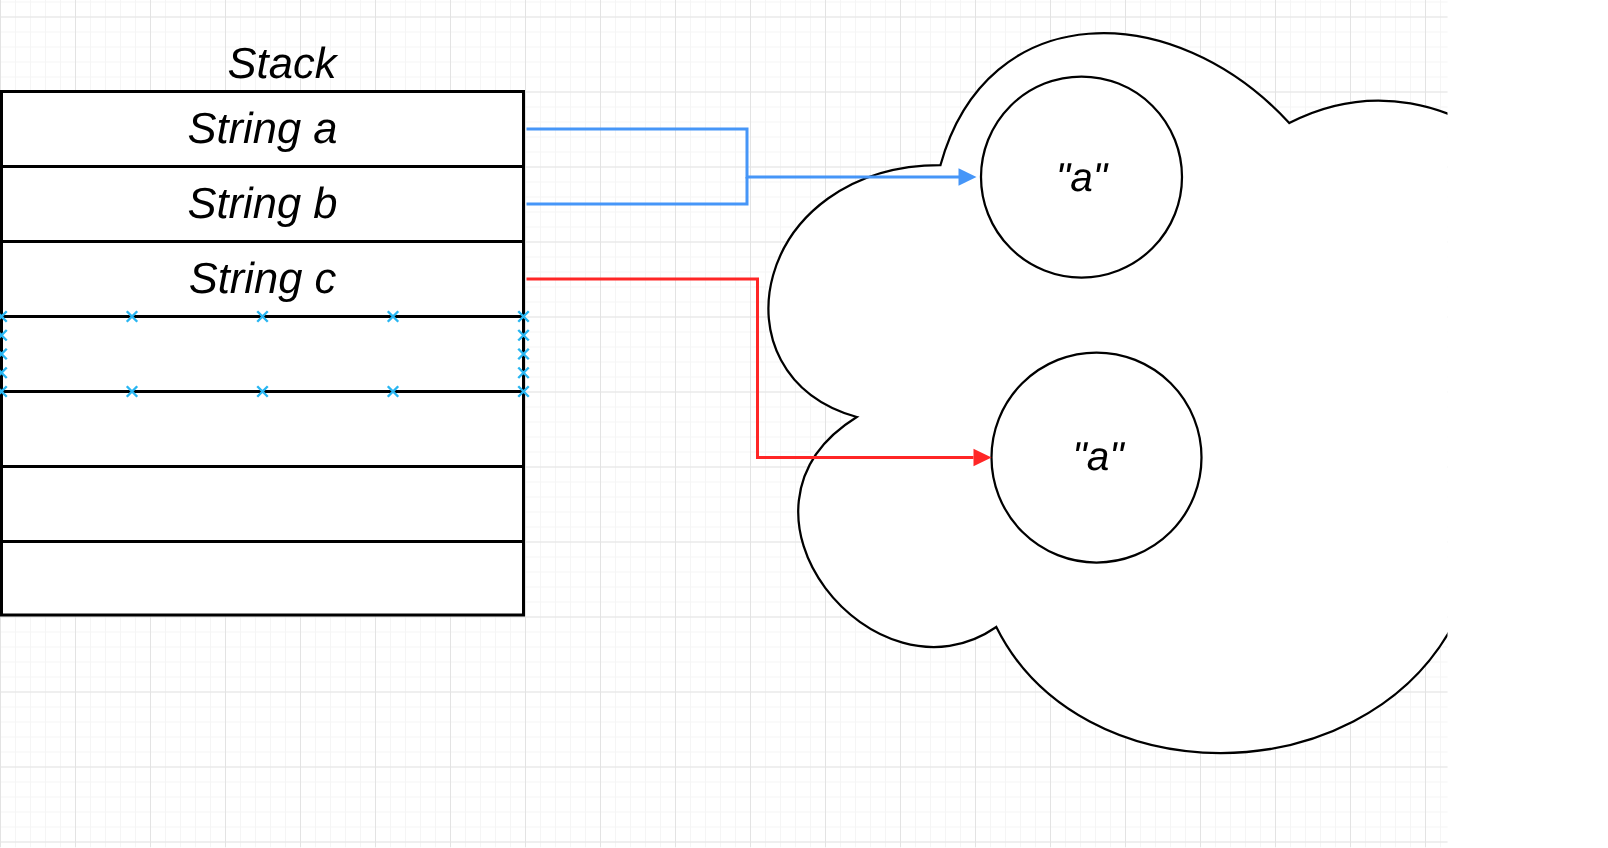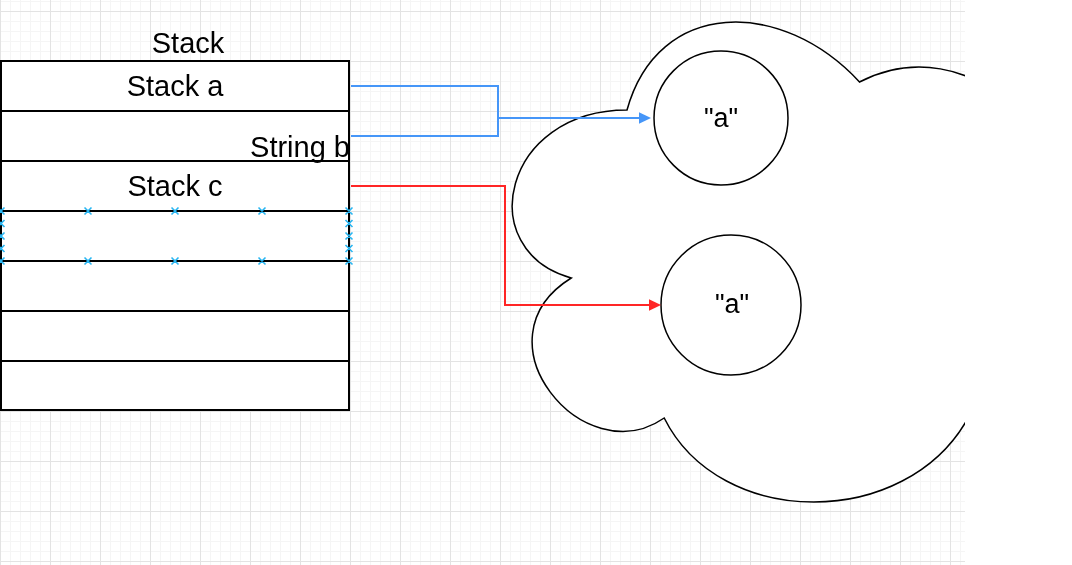--- a/index.html
+++ b/index.html
@@ -10,20 +10,21 @@
     font-family:"Liberation Sans",sans-serif;
     color:#000;
     background-color:#ffffff;
     background-image:
       linear-gradient(to right,#e3e3e3 1px,transparent 1px),
       linear-gradient(to bottom,#e3e3e3 1px,transparent 1px),
       linear-gradient(to right,#f5f5f5 1px,transparent 1px),
       linear-gradient(to bottom,#f5f5f5 1px,transparent 1px);
     background-size:50px 50px,50px 50px,10px 10px,10px 10px;
     background-position:0 0,0 11px,0 0,0 1px;
+    font-style:italic;
   }
   .page-break{
     position:absolute;top:0;bottom:0;left:983px;width:0;
     border-left:1px dashed #d2d2d2;
   }
   svg.shapes{position:absolute;left:0;top:0;}
   .label{position:absolute;text-align:center;white-space:nowrap;}
   .title{font-size:29px;line-height:30px;}
   .row-label{font-size:29px;line-height:50px;width:350px;left:0;height:50px;}
   .obj-label{font-size:27px;line-height:32px;width:140px;}
@@ -53,23 +54,23 @@
       <rect x="1" y="61" width="348" height="349" fill="#ffffff" stroke="#000000" stroke-width="2"></rect>
       <path d="M1 111H349 M1 161H349 M1 211H349 M1 261H349 M1 311H349 M1 361H349" stroke="#000000" stroke-width="2"></path>
     </g>
 
     <path stroke-width="1.6" fill="none" d="M-2.5 207.5L4.5 214.5M-2.5 214.5L4.5 207.5 M84.5 207.5L91.5 214.5M84.5 214.5L91.5 207.5 M171.5 207.5L178.5 214.5M171.5 214.5L178.5 207.5 M258.5 207.5L265.5 214.5M258.5 214.5L265.5 207.5 M345.5 207.5L352.5 214.5M345.5 214.5L352.5 207.5 M-2.5 257.5L4.5 264.5M-2.5 264.5L4.5 257.5 M84.5 257.5L91.5 264.5M84.5 264.5L91.5 257.5 M171.5 257.5L178.5 264.5M171.5 264.5L178.5 257.5 M258.5 257.5L265.5 264.5M258.5 264.5L265.5 257.5 M345.5 257.5L352.5 264.5M345.5 264.5L352.5 257.5 M-2.5 220L4.5 227M-2.5 227L4.5 220 M-2.5 232.5L4.5 239.5M-2.5 239.5L4.5 232.5 M-2.5 245L4.5 252M-2.5 252L4.5 245 M345.5 220L352.5 227M345.5 227L352.5 220 M345.5 232.5L352.5 239.5M345.5 239.5L352.5 232.5 M345.5 245L352.5 252M345.5 252L352.5 245" stroke="#29b6f2"></path>
   </svg>
 
   <div class="label title" style="left:38px;top:28px;width:300px;">Stack</div>
 
 
-  <div class="label row-label" style="top:61px;">Stack a</div>
-  <div class="label row-label" style="top:122px;text-align:right;">String b</div>
-  <div class="label row-label" style="top:161px;">Stack c</div>
+  <div class="label row-label" style="top:61px;">String a</div>
+  <div class="label row-label" style="top:111px;">String b</div>
+  <div class="label row-label" style="top:161px;">String c</div>
   <div class="label row-label" style="top:211px;"></div>
   <div class="label row-label" style="top:261px;"></div>
   <div class="label row-label" style="top:311px;"></div>
   <div class="label row-label" style="top:361px;"></div>
 
   <div class="label obj-label" style="left:651px;top:102px;">"a"</div>
   <div class="label obj-label" style="left:662px;top:288px;">"a"</div>
 
 </div>
 

